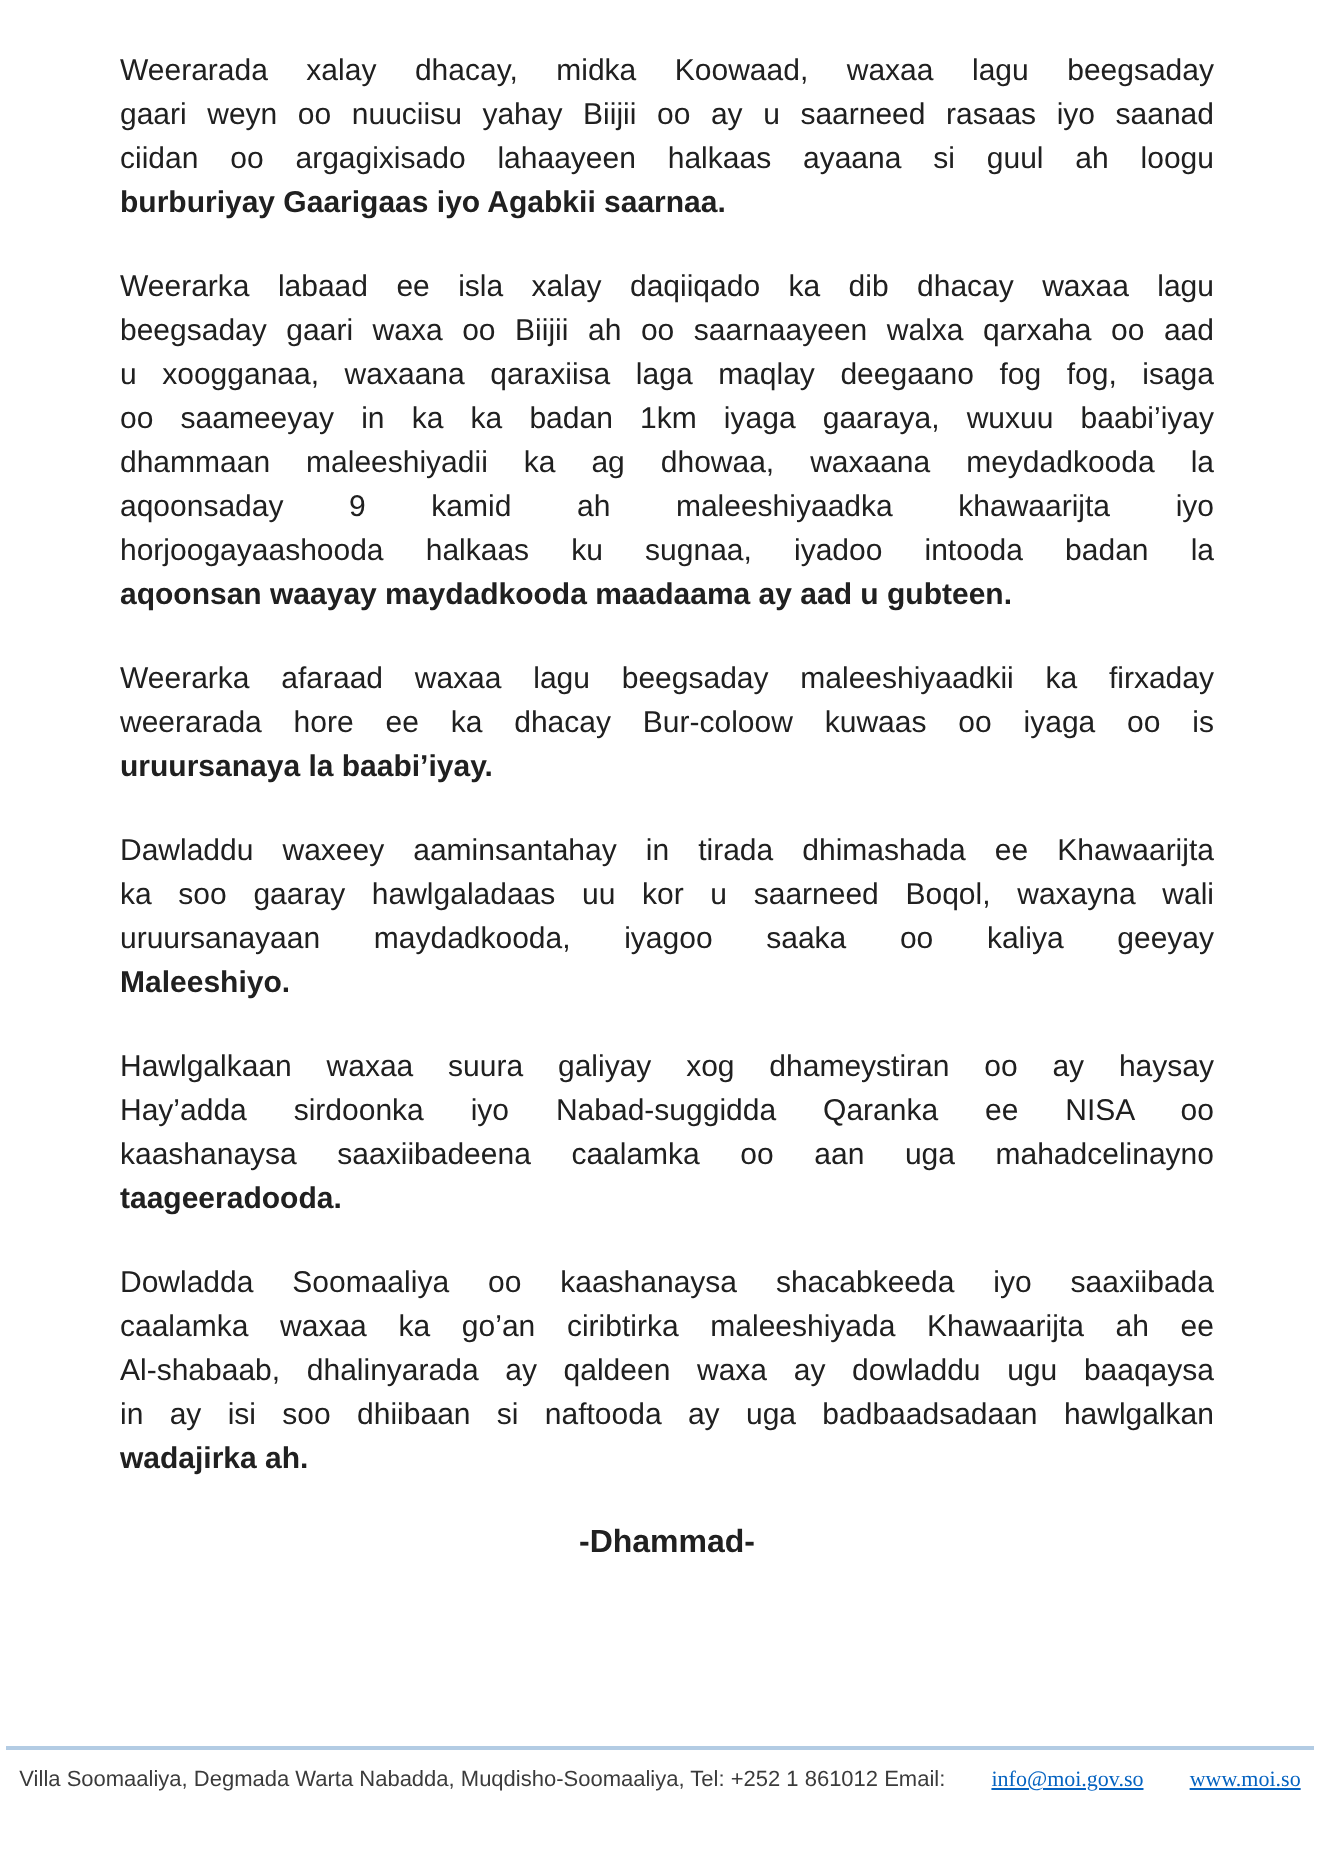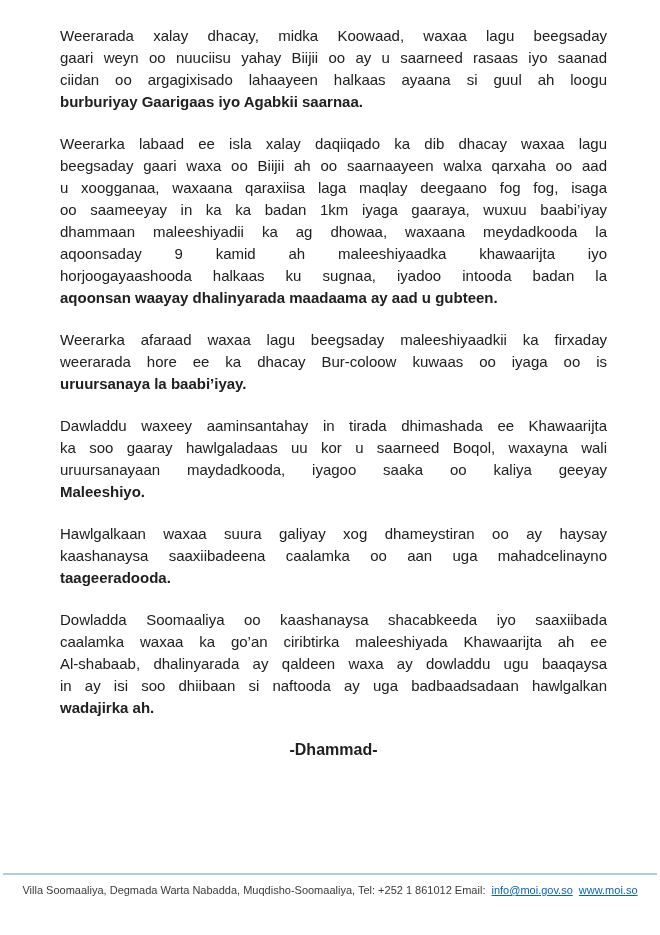--- a/index.html
+++ b/index.html
@@ -59,21 +59,22 @@
   .footer-text {
     margin-top: 8px;
     text-align: center;
     font-size: 11px;
     line-height: 14px;
     color: #3b3b3b;
   }
   .footer-text a {
     color: var(--link-color);
     text-decoration: underline;
-    margin-left: 3px;
+    margin-left: 20px;
+    font-family: Liberation Serif, serif;
   }
 </style>
 </head>
 <body>
 
 <div class="doc-body">
 
   <div class="para">
       <div class="line">Weerarada xalay dhacay, midka Koowaad, waxaa lagu beegsaday</div>
       <div class="line">gaari weyn oo nuuciisu yahay Biijii oo ay u saarneed rasaas iyo saanad</div>
@@ -81,35 +82,36 @@
       <div class="line last">burburiyay Gaarigaas iyo Agabkii saarnaa.</div>
     </div>
     <div class="para">
       <div class="line">Weerarka labaad ee isla xalay daqiiqado ka dib dhacay waxaa lagu</div>
       <div class="line">beegsaday gaari waxa oo Biijii ah oo saarnaayeen walxa qarxaha oo aad</div>
       <div class="line">u xoogganaa, waxaana qaraxiisa laga maqlay deegaano fog fog, isaga</div>
       <div class="line">oo saameeyay in ka ka badan 1km iyaga gaaraya, wuxuu baabi’iyay</div>
       <div class="line">dhammaan maleeshiyadii ka ag dhowaa, waxaana  meydadkooda la</div>
       <div class="line">aqoonsaday 9 kamid ah maleeshiyaadka khawaarijta iyo</div>
       <div class="line">horjoogayaashooda halkaas ku sugnaa, iyadoo intooda badan la</div>
-      <div class="line last">aqoonsan waayay dhalinyarada maadaama ay aad u gubteen.</div>
+      <div class="line last">aqoonsan waayay maydadkooda maadaama ay aad u gubteen.</div>
     </div>
     <div class="para">
       <div class="line">Weerarka afaraad waxaa lagu beegsaday maleeshiyaadkii ka firxaday</div>
       <div class="line">weerarada hore ee ka dhacay Bur-coloow kuwaas oo iyaga oo is</div>
       <div class="line last">uruursanaya la baabi’iyay.</div>
     </div>
     <div class="para">
       <div class="line">Dawladdu waxeey aaminsantahay in tirada dhimashada ee Khawaarijta</div>
       <div class="line">ka soo gaaray hawlgaladaas uu kor u saarneed Boqol, waxayna wali</div>
       <div class="line">uruursanayaan maydadkooda, iyagoo saaka oo kaliya geeyay</div>
       <div class="line last">Maleeshiyo.</div>
     </div>
     <div class="para">
       <div class="line">Hawlgalkaan waxaa suura galiyay xog dhameystiran oo ay haysay</div>
+      <div class="line">Hay’adda sirdoonka iyo Nabad-suggidda Qaranka ee NISA oo</div>
       <div class="line">kaashanaysa saaxiibadeena caalamka oo aan uga mahadcelinayno</div>
       <div class="line last">taageeradooda.</div>
     </div>
     <div class="para">
       <div class="line">Dowladda Soomaaliya oo kaashanaysa shacabkeeda iyo saaxiibada</div>
       <div class="line">caalamka waxaa ka go’an ciribtirka maleeshiyada Khawaarijta ah ee</div>
       <div class="line">Al-shabaab, dhalinyarada ay qaldeen waxa ay dowladdu ugu baaqaysa</div>
       <div class="line">in ay isi soo dhiibaan si naftooda ay uga badbaadsadaan hawlgalkan</div>
       <div class="line last">wadajirka ah.</div>
     </div>

